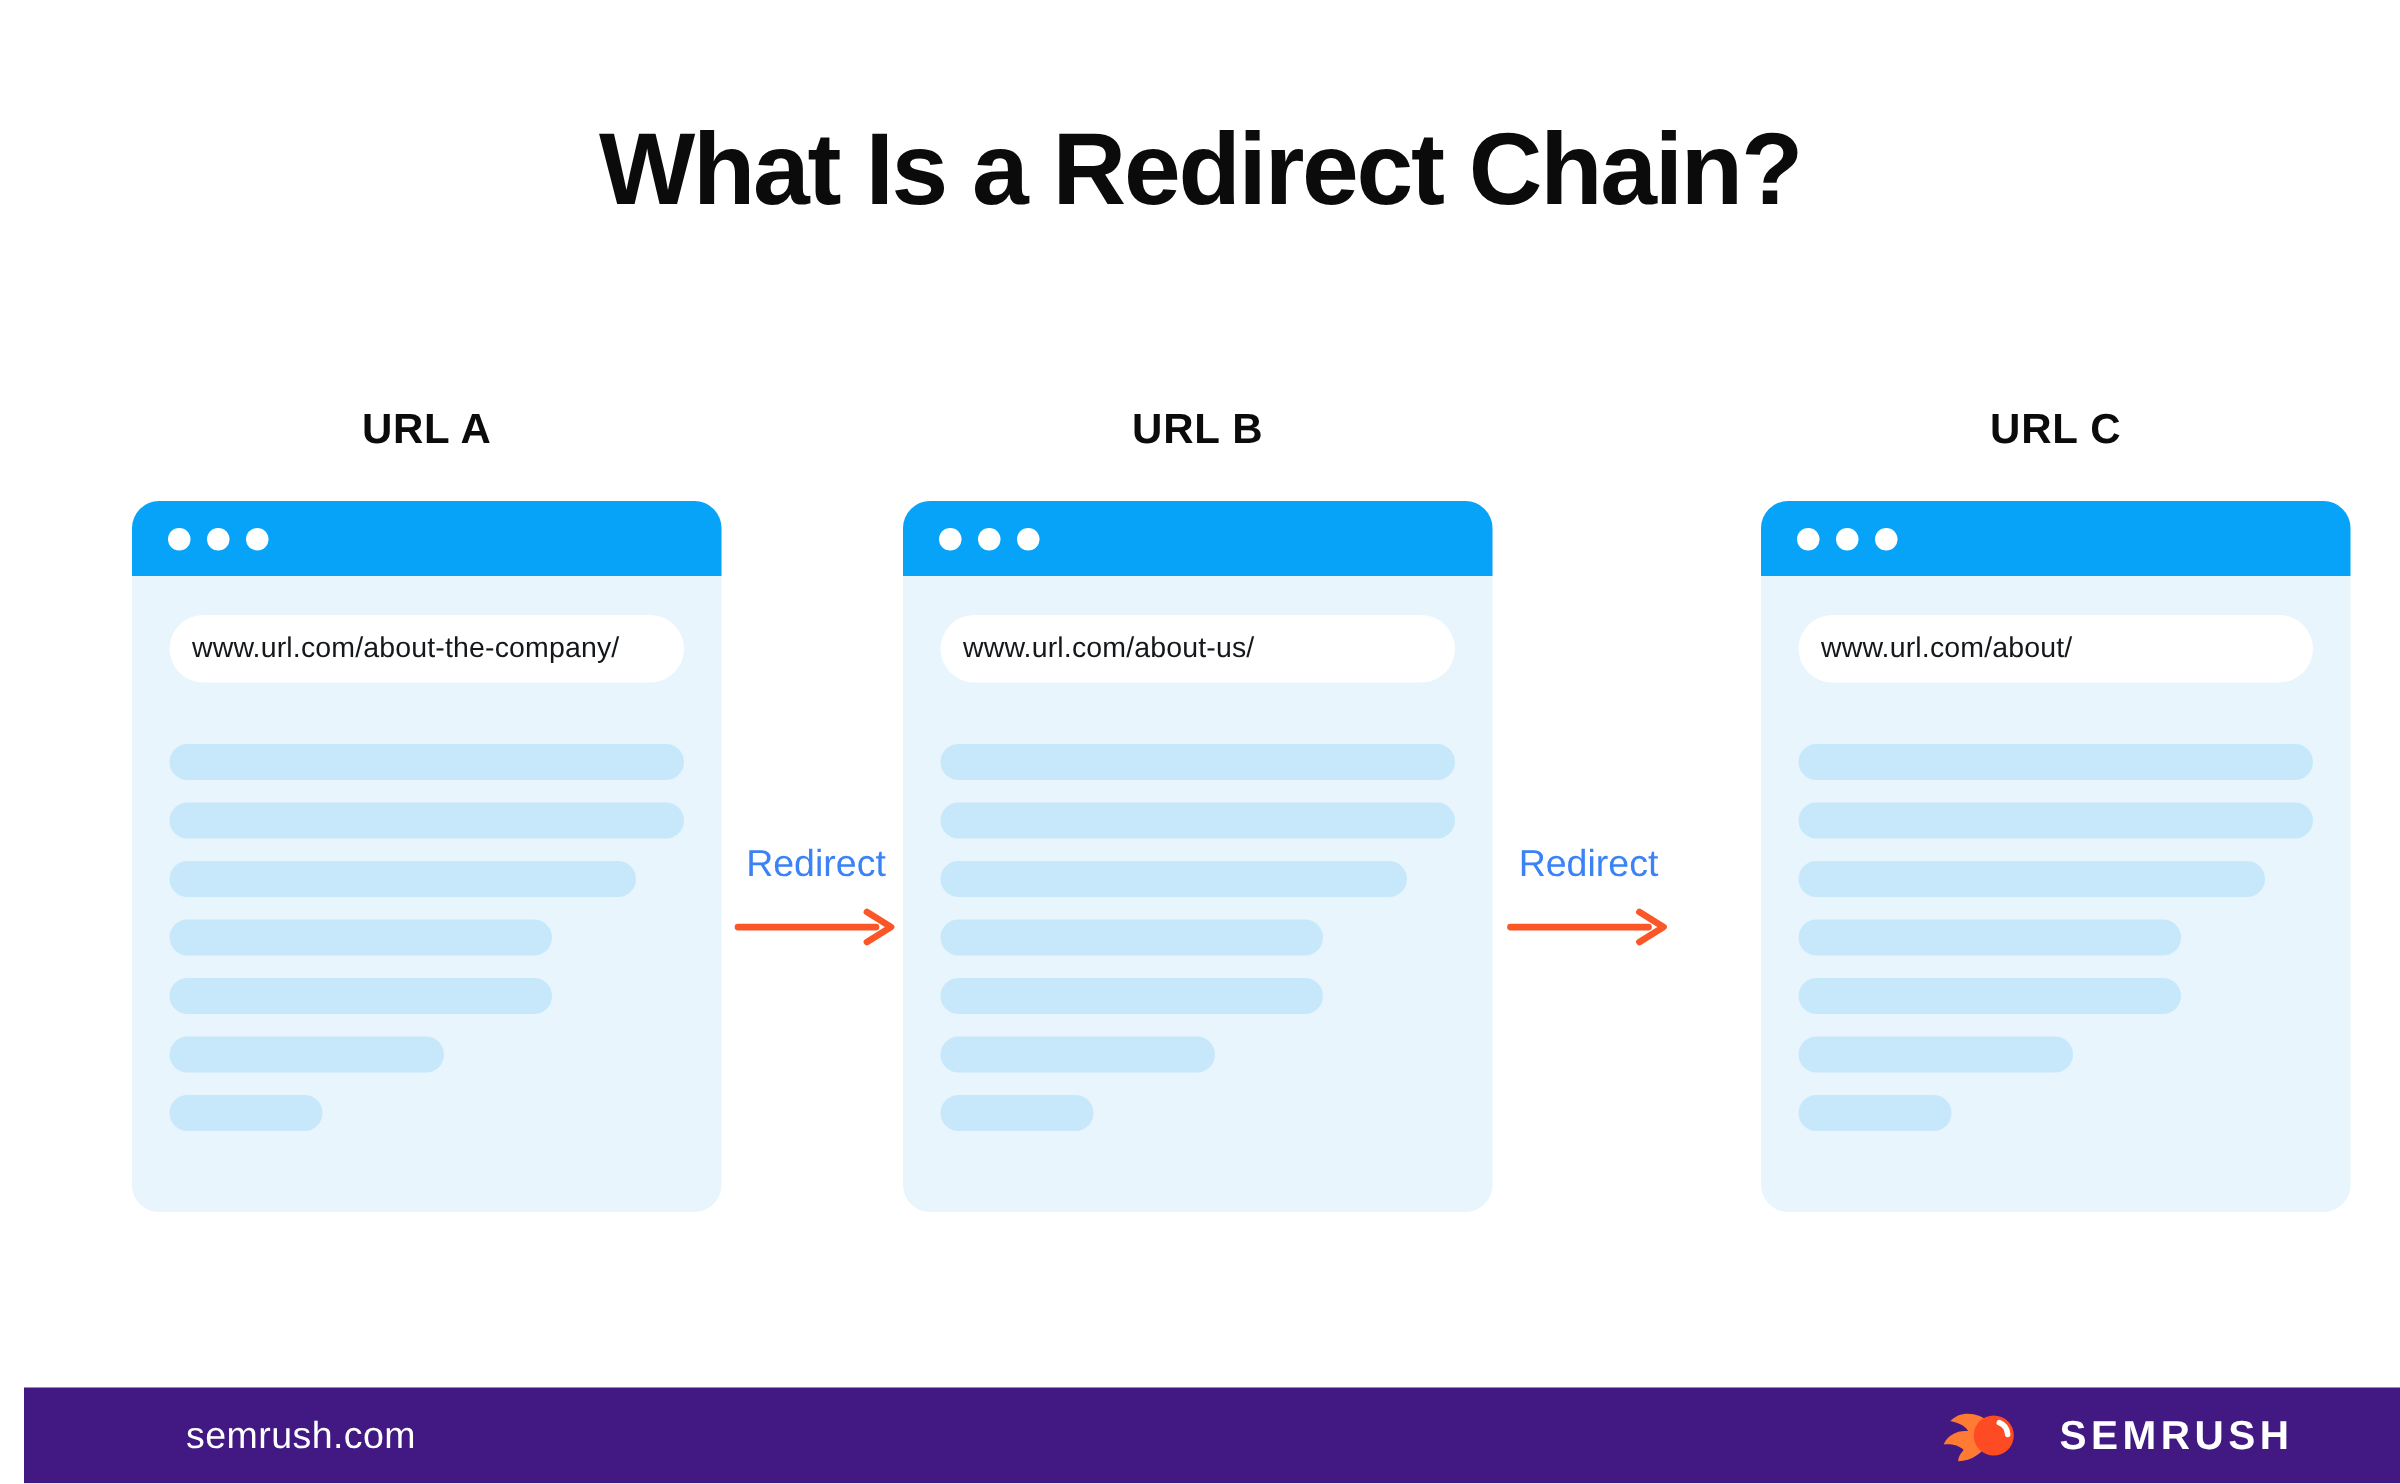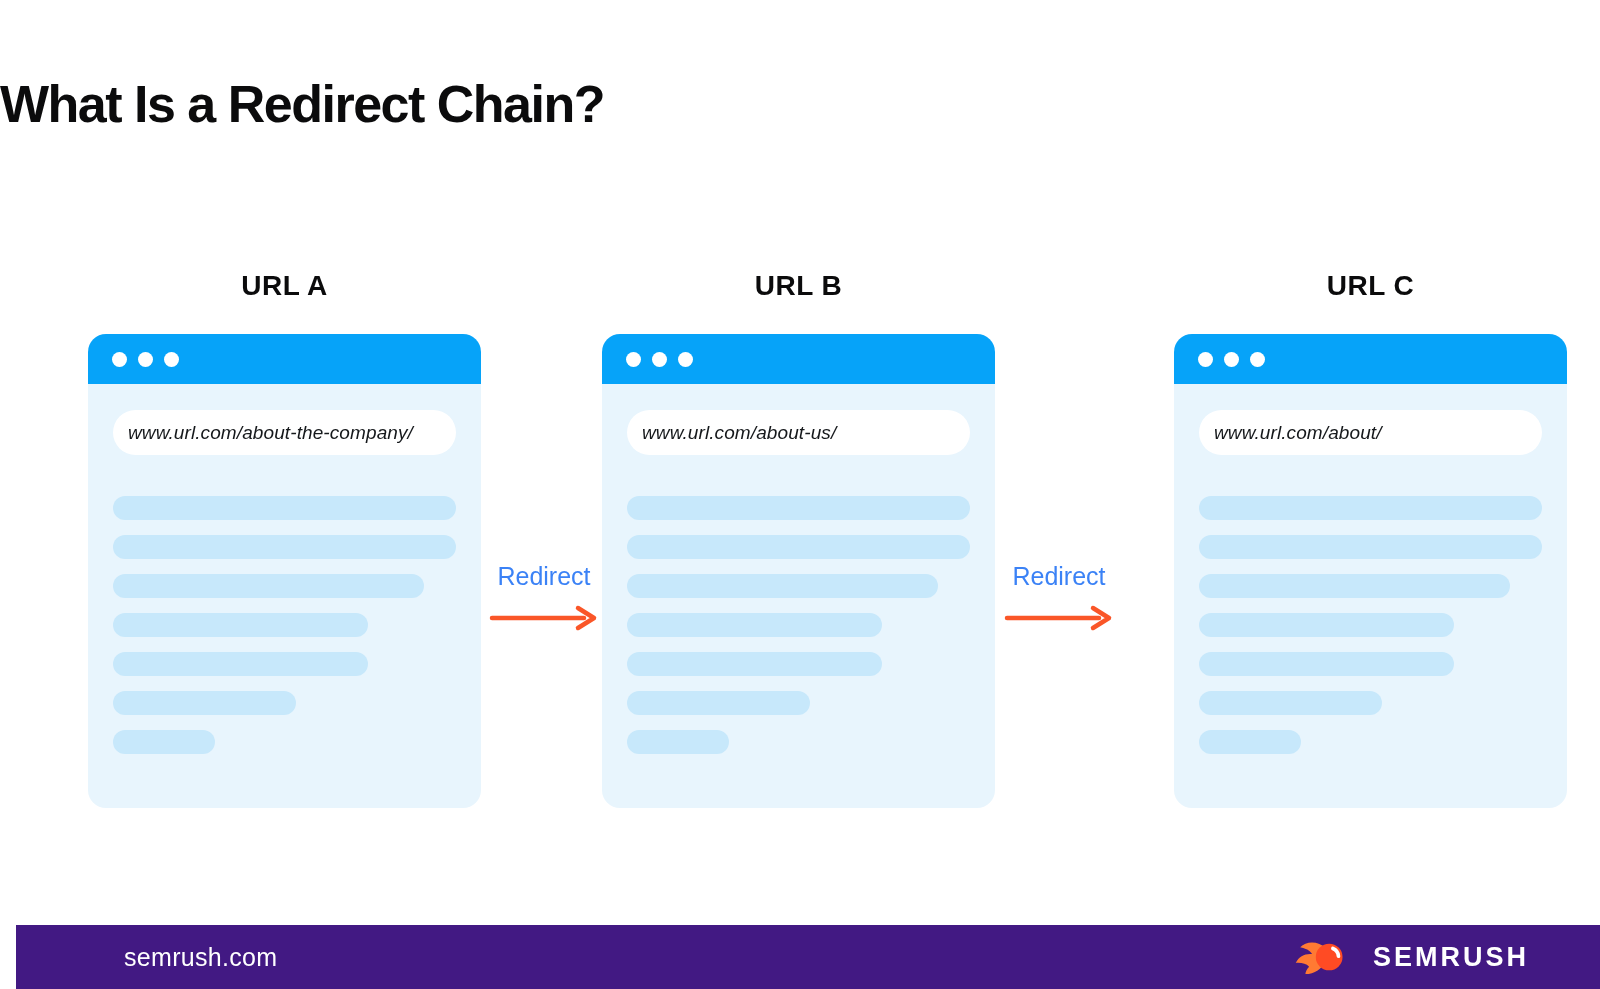--- a/index.html
+++ b/index.html
@@ -5,32 +5,32 @@
   html,body{margin:0;padding:0;background:#fff;}
   .canvas{
     position:relative;
     width:1600px;height:989px;
     background:var(--white,#ffffff);
     font-family:"Liberation Sans", sans-serif;
     overflow:hidden;
   }
   .title{
     position:absolute;top:74px;left:0;width:100%;
-    margin:0;text-align:left;
-    font-size:52px;font-weight:800;letter-spacing:-1.5px;
+    margin:0;text-align:center;
+    font-size:68px;font-weight:800;letter-spacing:-1.5px;
     color:var(--text-black,#0b0b0c);
   }
   
   .browser{position:absolute;top:260px;width:393px;}
   .url-label{
     margin:0;height:74px;box-sizing:border-box;padding-top:10px;
     text-align:center;font-size:28px;font-weight:800;letter-spacing:0.5px;
     color:var(--text-black,#0b0b0c);
   }
-  .chrome{width:393px;height:454px;font-style:italic;}
+  .chrome{width:393px;height:454px;}
   .titlebar{
     height:50px;background:var(--titlebar-blue,#06a3f9);
     border-radius:18px 18px 0 0;
     display:flex;align-items:center;gap:11px;
     padding-left:24px;box-sizing:border-box;
   }
   .dot{width:15px;height:15px;border-radius:50%;background:#fff;}
   .page{
     height:424px;background:var(--page-tint,#e8f5fd);
     border-radius:0 0 18px 18px;box-sizing:border-box;

